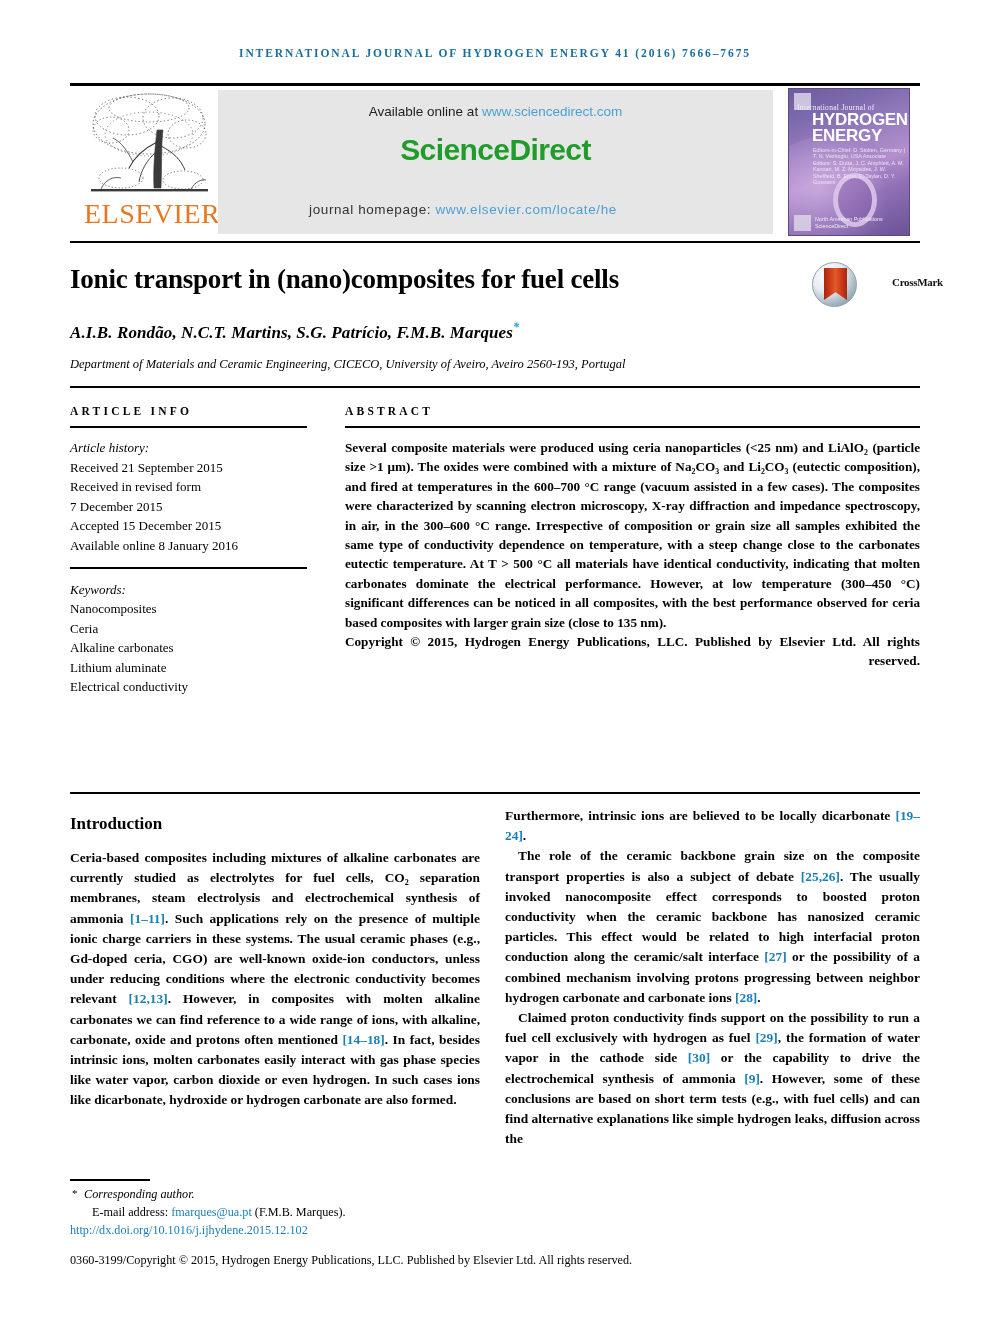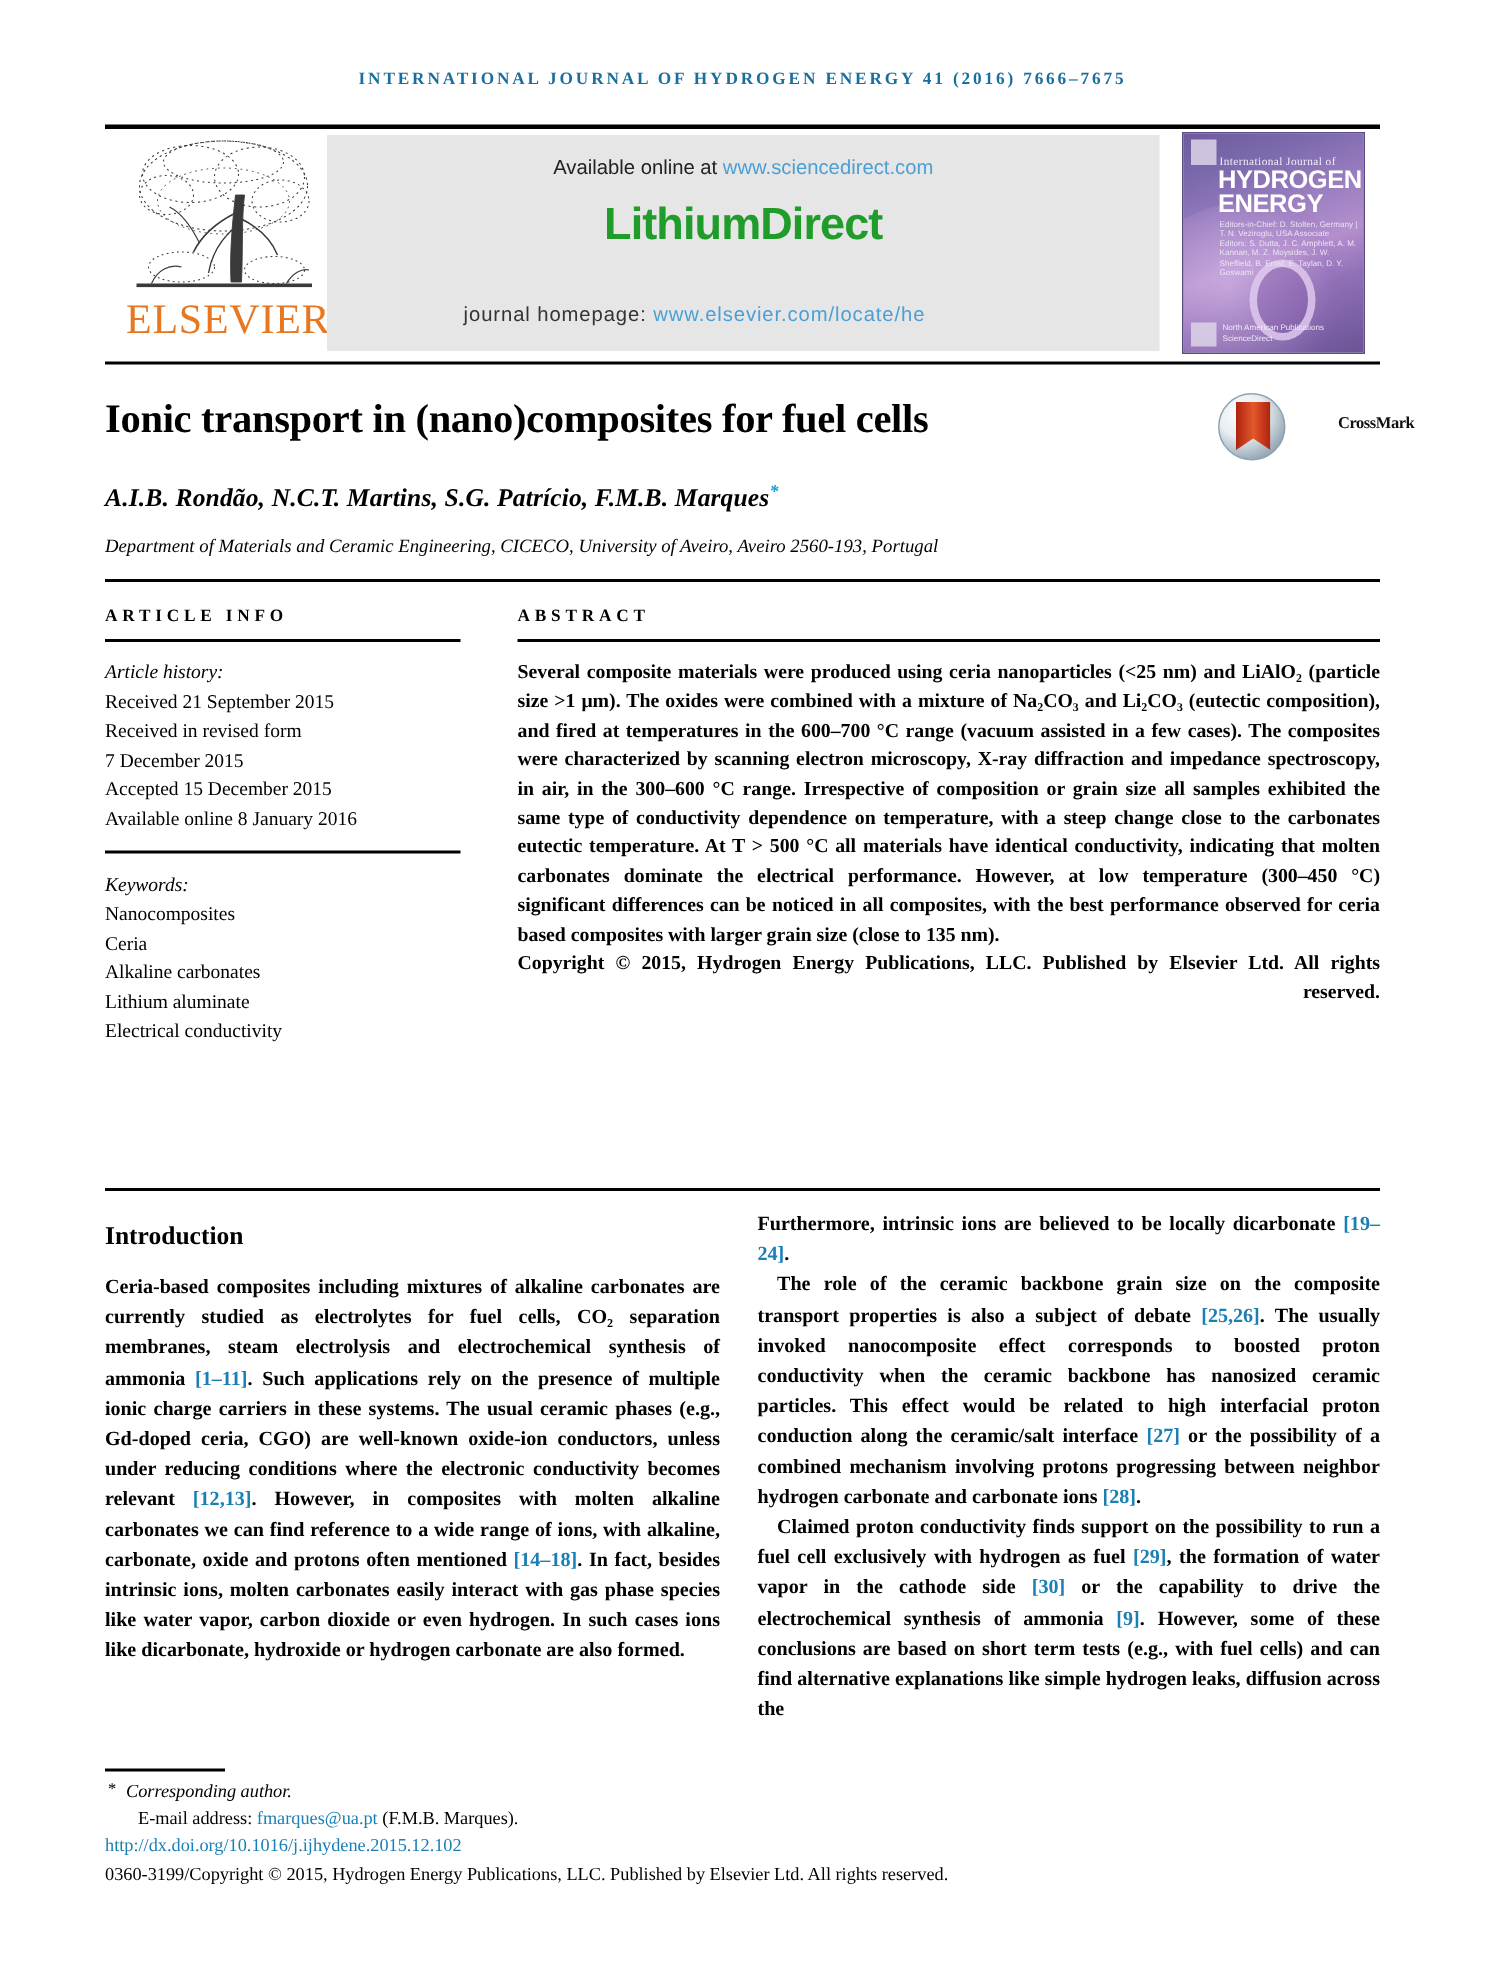--- a/index.html
+++ b/index.html
@@ -150,21 +150,21 @@
   }
   .cover .els-mark2 {
     position: absolute;
     left: 5px; top: 126px;
     width: 17px; height: 16px;
     background: #dcd3e8;
     opacity: 0.85;
   }
   .cover .c-small {
     position: absolute;
-    left: 24px; top: 14px;
+    left: 8px; top: 14px;
     width: 94px;
     color: #f3ecfa;
     font-family: "Liberation Serif", serif;
     font-size: 7.5px;
     letter-spacing: 0.3px;
   }
   .cover .c-h1 {
     position: absolute;
     left: 23px; top: 22px;
     width: 98px;
@@ -401,21 +401,21 @@
     font-size: 12.2px;
     line-height: 17.5px;
   }
   .footer .corr { font-style: italic; padding-left: 14px; position: relative; }
   .footer .corr .bullet {
     position: absolute; left: 2px; top: -1px; font-style: normal; font-size: 11px;
   }
   .footer .email { padding-left: 22px; }
   .footer .lnk { color: #1a7fb5; }
   .footer .doi { color: #1a7fb5; margin-top: 1px; }
-  .footer .issn { margin-top: 1px; }
+  .footer .issn { margin-top: 12px; }
 </style>
 </head>
 <body>
 
 <div class="page">
 
   <div class="running-head">International Journal of Hydrogen Energy 41 (2016) 7666–7675</div>
   <div class="rule-top"></div>
 
   <div class="masthead">
@@ -443,21 +443,21 @@
         </g>
       </svg>
       <div class="elsevier-word">ELSEVIER</div>
     </div>
 
     <div class="sd-band">
       <div class="sd-available">
         <span>Available online at </span><span class="lnk">www.sciencedirect.com</span>
       </div>
       <div class="sd-logo">
-        <span class="sci">Lithium</span><span class="dir">Direct</span>
+        <span class="sci">Science</span><span class="dir">Direct</span>
       </div>
       <div class="sd-home">
         <span>journal homepage: </span><span class="lnk">www.elsevier.com/locate/he</span>
       </div>
     </div>
 
     <div class="cover">
       <div class="halo"></div>
       <div class="ring"></div>
       <div class="els-mark"></div>

